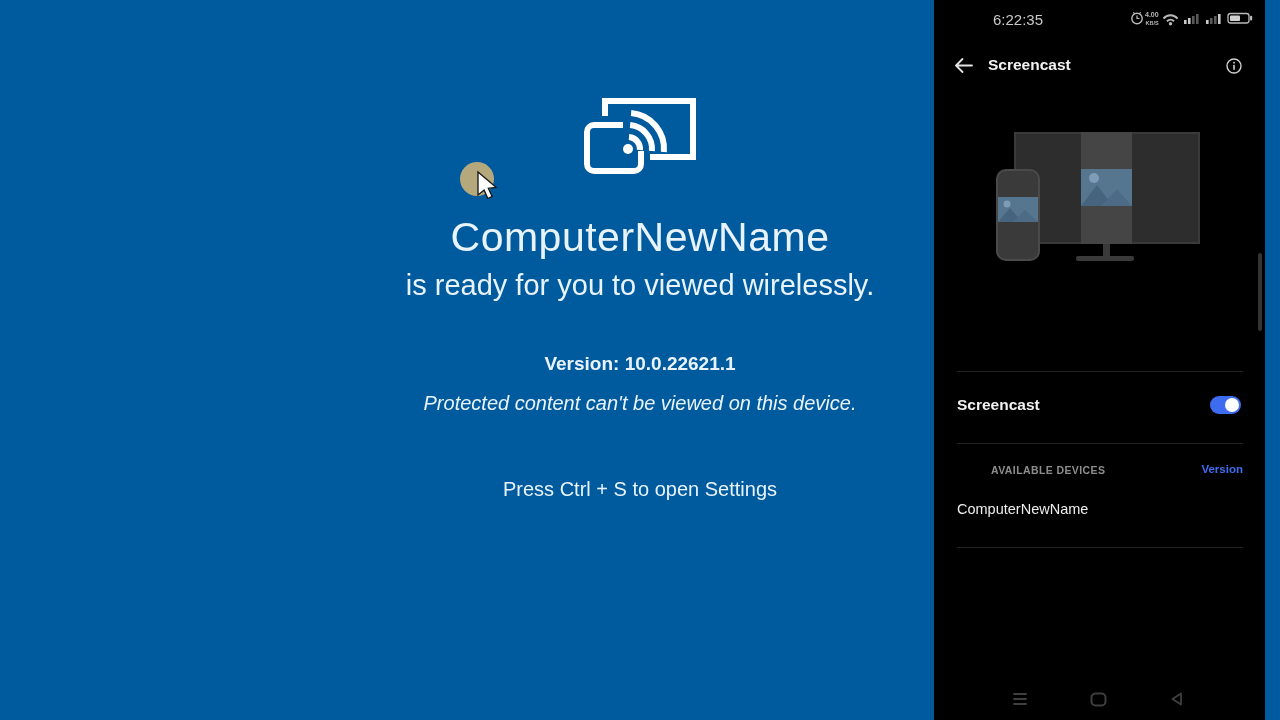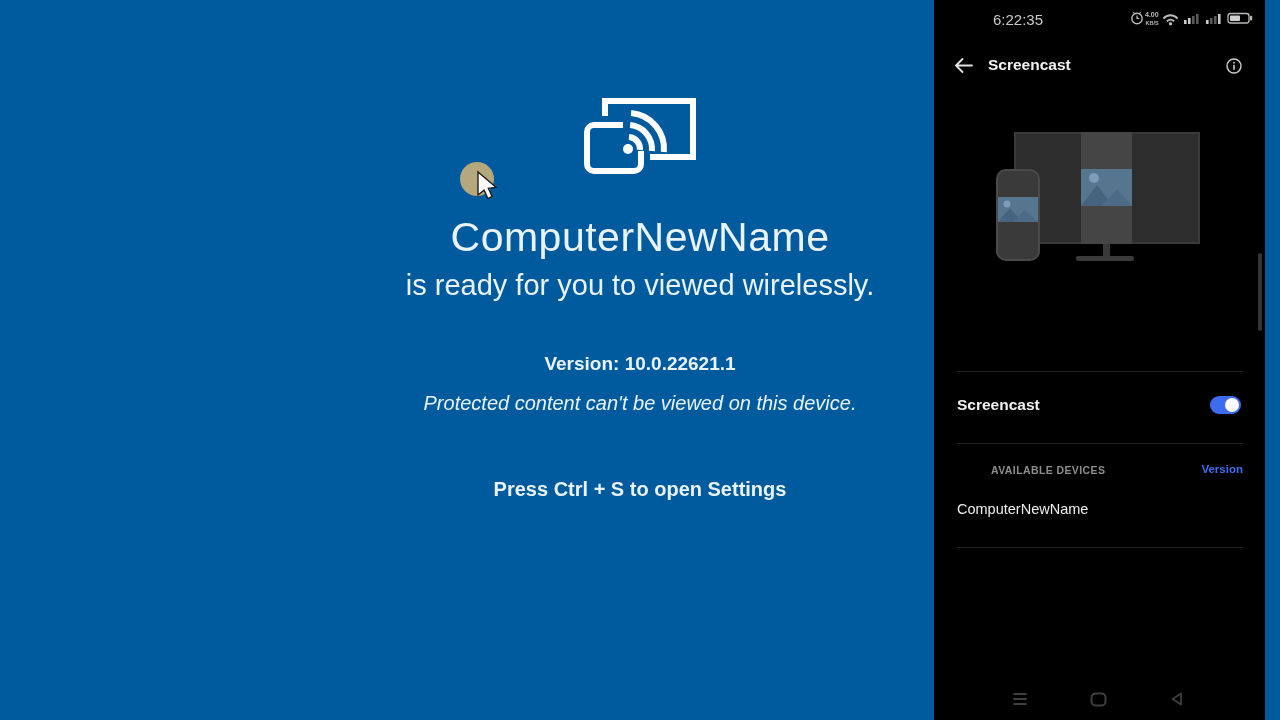--- a/index.html
+++ b/index.html
@@ -6,21 +6,21 @@
   *{box-sizing:border-box;font-family:"Liberation Sans",sans-serif;}
   #stage{position:relative;width:1280px;height:720px;overflow:hidden;background:#005b9e;}
 
   
   .win{position:absolute;inset:0;}
   .win .center-text{position:absolute;left:0;width:1280px;text-align:center;color:#e9f3fb;}
   .t-name{top:214px;font-size:41px;font-weight:300;letter-spacing:.5px;color:#ecf5fc;}
   .t-ready{top:269px;font-size:29px;font-weight:300;color:#dcecf8;}
   .t-version{top:353px;font-size:19px;font-weight:700;color:#86b5da;}
   .t-protected{top:392px;font-size:20px;font-weight:300;color:#9fc4e2;font-style:italic;}
-  .t-press{top:478px;font-size:20px;font-weight:700;color:#95bfde;}
+  .t-press{top:478px;font-size:20px;font-weight:400;color:#95bfde;}
   .cast-icon{position:absolute;left:583px;top:97px;}
 
   .cursor-hl{position:absolute;left:460px;top:162px;width:34px;height:34px;border-radius:50%;
              background:#b5a87c;}
   .cursor-arrow{position:absolute;left:470px;top:165px;}
 
   
   .phone{position:absolute;left:934px;top:0;width:331px;height:720px;background:#000;color:#eee;}
   .sb-time{position:absolute;left:41px;top:11px;font-size:15px;font-weight:500;color:#c9c9c9;margin-left:18px;}
   .sb-icons{position:absolute;left:196px;top:9px;}

